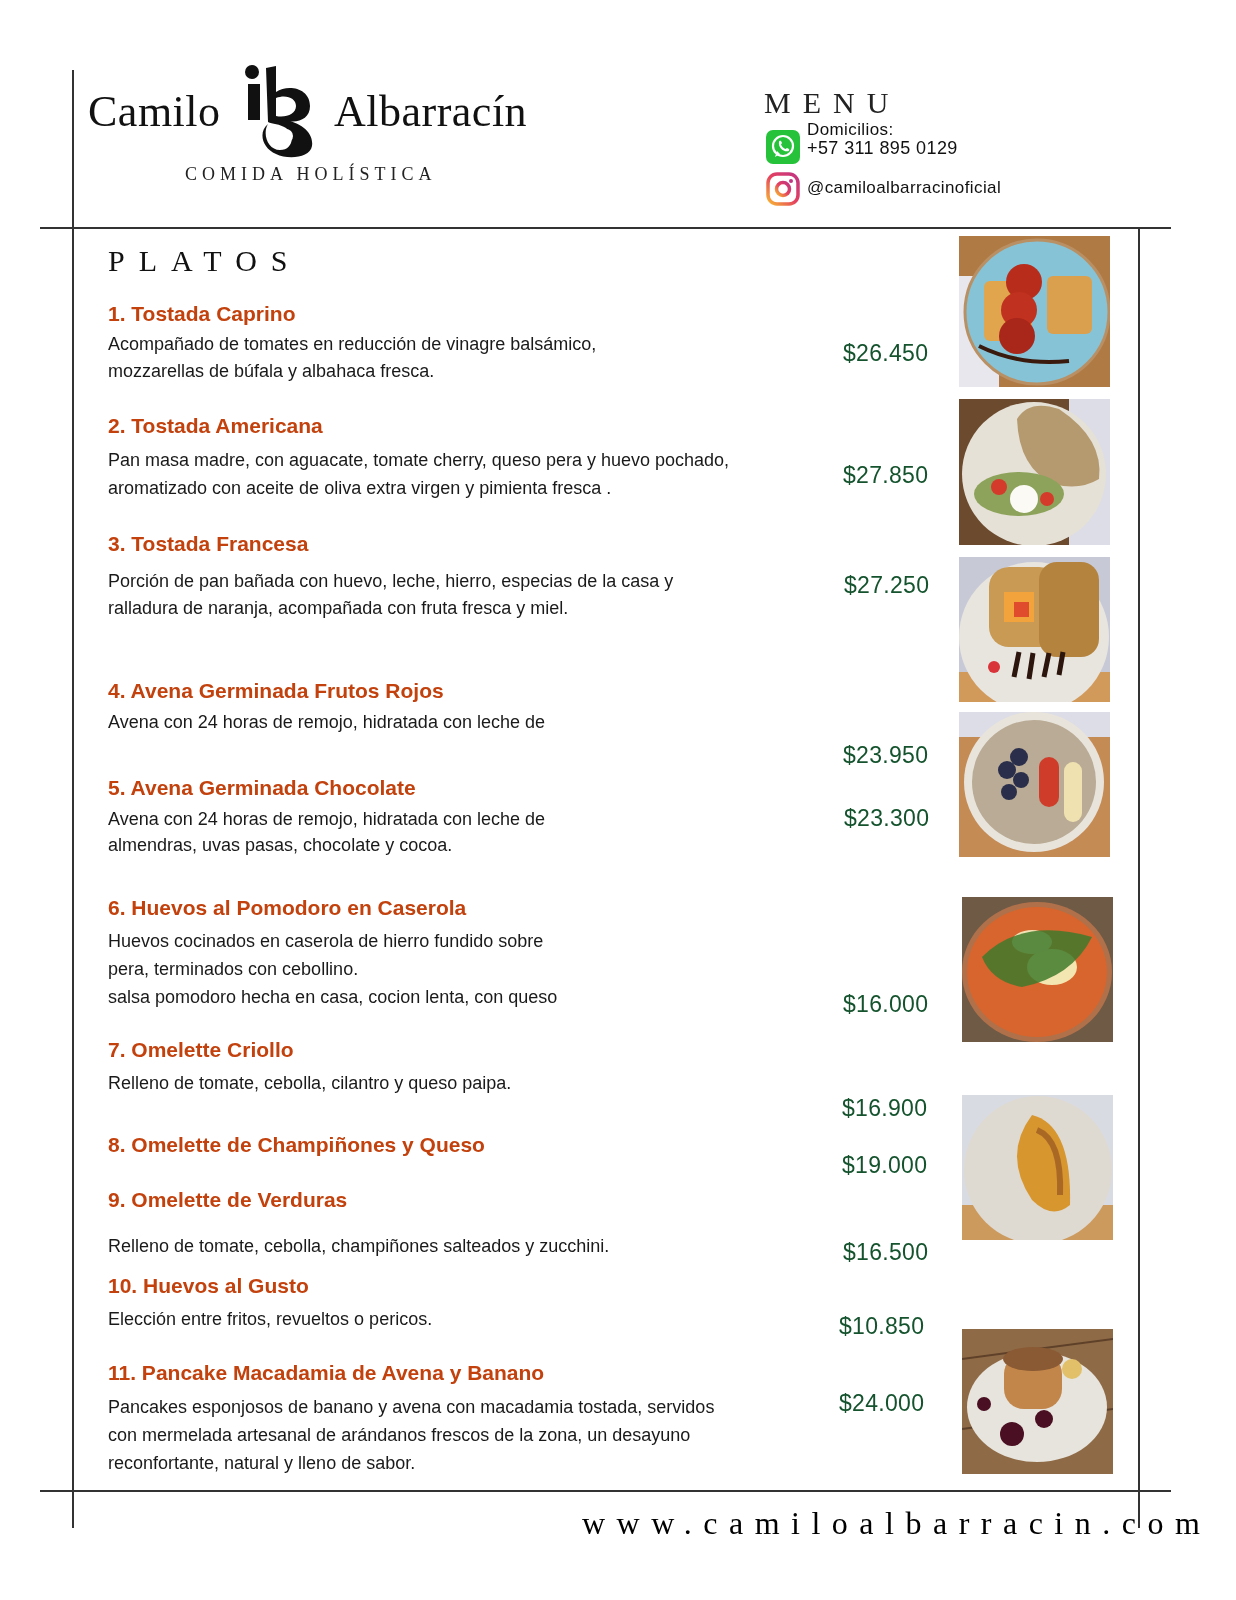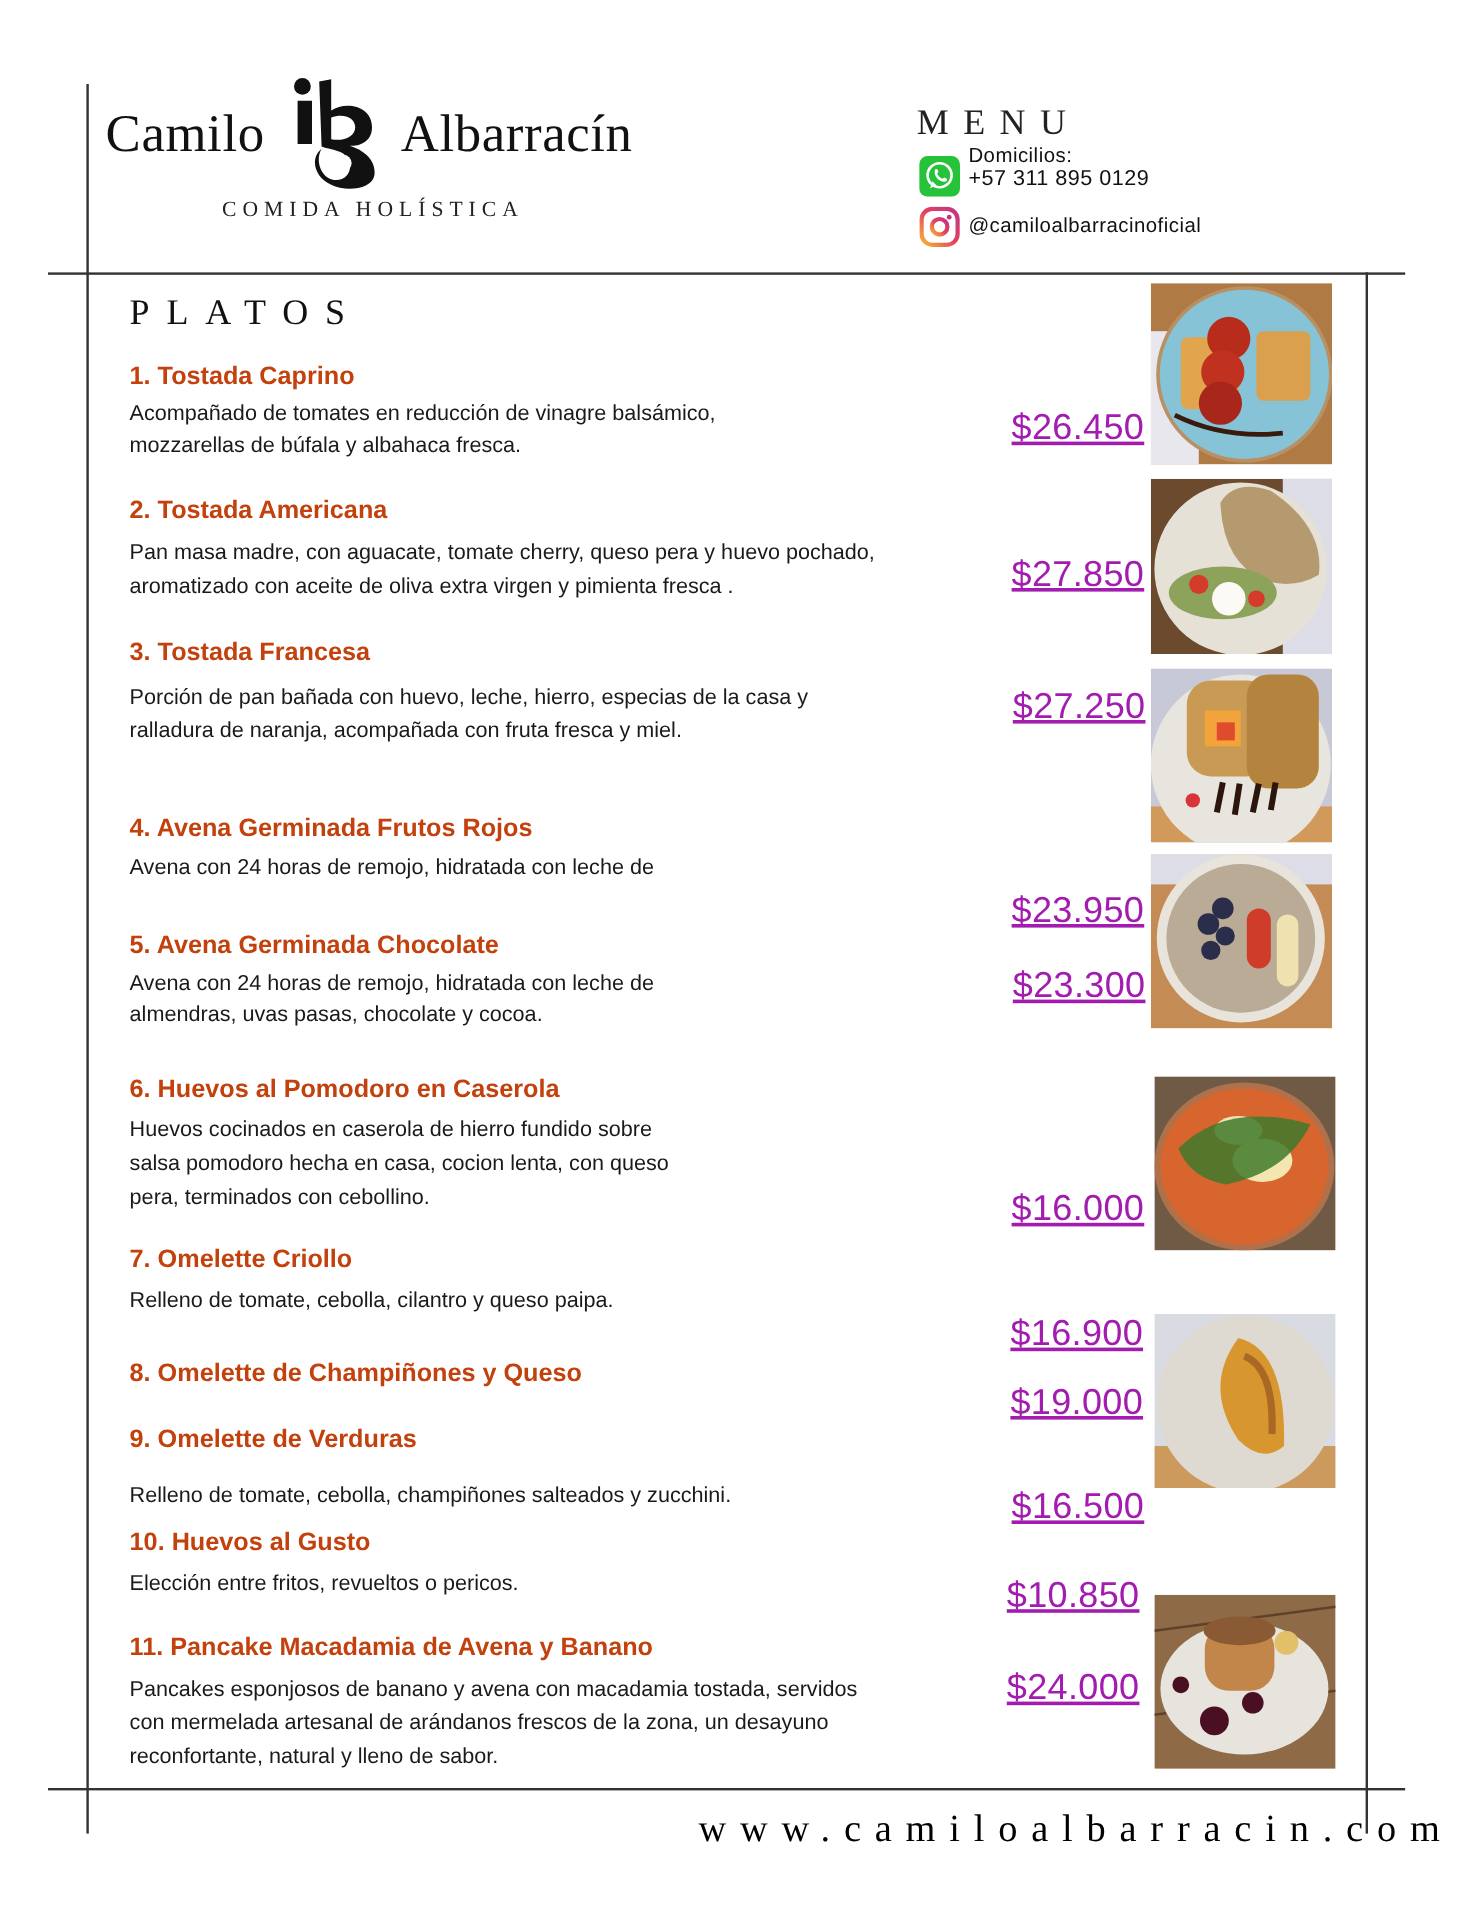--- a/index.html
+++ b/index.html
@@ -8,21 +8,21 @@
   .abs { position:absolute; }
   .line { position:absolute; background:#333; }
   .brand-word { position:absolute; font-family:"Liberation Serif", serif; font-size:44px; color:#111; letter-spacing:0.5px; }
   .monogram { position:absolute; left:238px; top:62px; width:78px; height:96px; }
   .tagline { position:absolute; left:185px; top:164px; font-size:18px; letter-spacing:5px; color:#222; font-family:Liberation Serif, serif; }
   .menu-title { position:absolute; left:764px; top:86px; font-family:"Liberation Serif", serif; font-size:30px; letter-spacing:12px; color:#222; font-weight:normal; }
   .contact-text { position:absolute; font-size:17px; color:#111; line-height:19px; letter-spacing:0.4px; }
   .section-title { position:absolute; left:108px; top:244px; font-family:"Liberation Serif", serif; font-size:30px; letter-spacing:14px; color:#111; }
   .item-name { position:absolute; left:108px; font-weight:bold; font-size:21px; color:#c2410c; }
   .item-desc { position:absolute; left:108px; font-size:18px; color:#1a1a1a; line-height:27px; }
-  .price { position:absolute; font-size:30px; color:#a21caf; letter-spacing:0.3px;text-decoration:underline; }
+  .price { position:absolute; font-size:23px; color:#14532d; letter-spacing:0.3px; }
   .photo { position:absolute; width:151px; overflow:hidden; }
   .footer-url { position:absolute; left:582px; top:1505px; font-family:"Liberation Serif", serif; font-size:32px; letter-spacing:11.5px; color:#000000; }
 </style>
 </head>
 <body>
 
 <div class="line" style="left:72px; top:70px; width:2px; height:1458px;"></div>
 <div class="line" style="left:40px; top:227px; width:1131px; height:2px;"></div>
 <div class="line" style="left:1138px; top:227px; width:2px; height:1301px;"></div>
 <div class="line" style="left:40px; top:1490px; width:1131px; height:2px;"></div>
@@ -111,22 +111,22 @@
     <div>Avena con 24 horas de remojo, hidratada con leche de</div>
       <div>almendras, uvas pasas, chocolate y cocoa.</div>
   </div>
   <div class="price" style="left:844px; top:805px;">$23.300</div>
 </div>
 
 <div>
   <div class="item-name" style="top:896px;">6. Huevos al Pomodoro en Caserola</div>
   <div class="item-desc" style="top:927px; line-height:28px;">
     <div>Huevos cocinados en caserola de hierro fundido sobre</div>
+      <div>pera, terminados con cebollino.</div>
       <div>salsa pomodoro hecha en casa, cocion lenta, con queso</div>
-      <div>pera, terminados con cebollino.</div>
   </div>
   <div class="price" style="left:843px; top:991px;">$16.000</div>
 </div>
 
 <div>
   <div class="item-name" style="top:1038px;">7. Omelette Criollo</div>
   <div class="item-desc" style="top:1070px;">
     <div>Relleno de tomate, cebolla, cilantro y queso paipa.</div>
   </div>
   <div class="price" style="left:842px; top:1095px;">$16.900</div>

